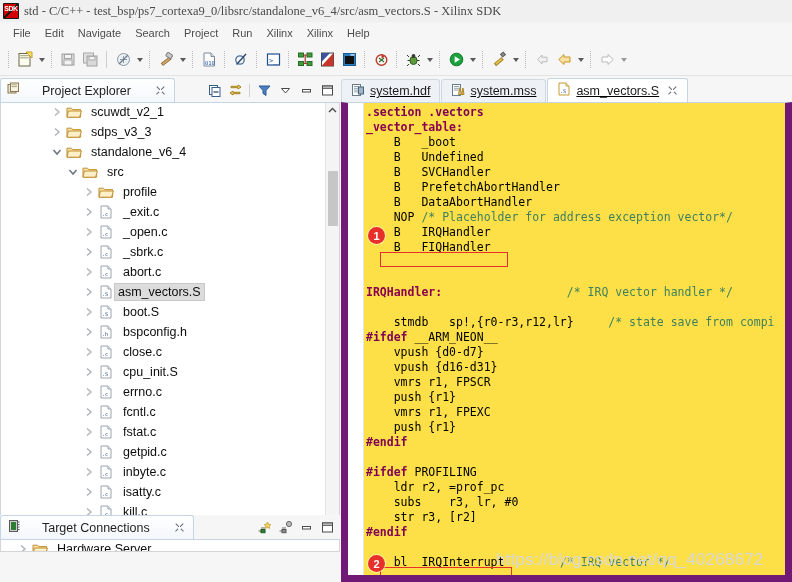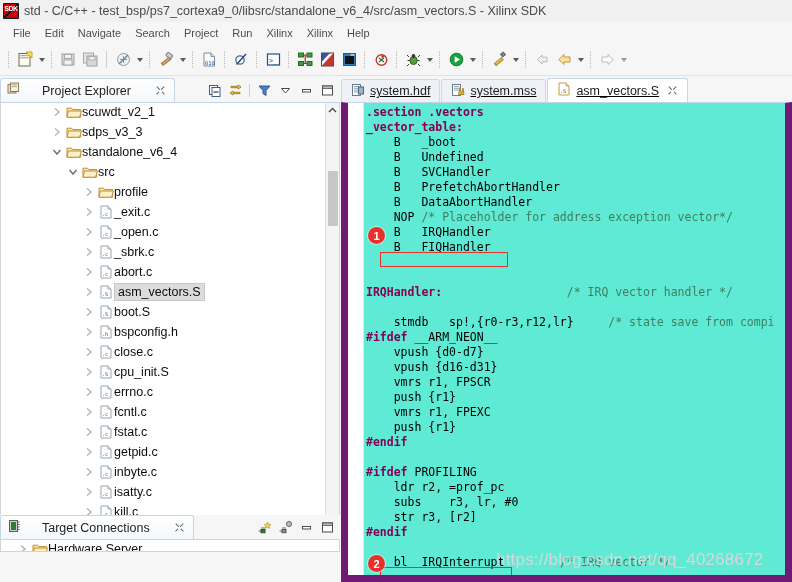--- a/index.html
+++ b/index.html
@@ -29,21 +29,21 @@
     background:
       linear-gradient(135deg,#d50000 0 45%,#1a1a1a 45% 55%,#d50000 55% 100%);
   }
   .sdk-icon span{
     position:absolute;left:0;top:2px;width:16px;text-align:center;
     font-size:7px;color:#fff;font-weight:bold;font-family:"Liberation Sans",sans-serif;
     letter-spacing:-0.5px;
   }
   .title-text{
     font-size:12.5px;color:#4a4a4a;white-space:nowrap;
-    font-family:Liberation Sans, sans-serif;
+    font-family:Liberation Serif, serif;
   }
 
   
   .menubar{
     position:absolute;left:0;top:22px;width:792px;height:22px;
     background:#f6f6f6;display:flex;align-items:center;
     padding-left:6px;box-sizing:border-box;
   }
   .menu-item{
     padding:2px 7px;font-size:11px;color:#4d4d4d;white-space:nowrap;cursor:default;
@@ -120,21 +120,21 @@
   .trow{
     height:20px;display:flex;align-items:center;white-space:nowrap;
     font-size:12.5px;color:#101010;
   }
   .tw{flex:0 0 auto;}
   .arrow{
     width:16px;height:16px;display:flex;align-items:center;justify-content:center;flex:0 0 auto;
   }
   .arrow svg{display:block;}
   .ficon{width:17px;height:16px;flex:0 0 auto;display:flex;align-items:center;justify-content:center;}
-  .tlabel{padding-left:0;font-size:12.5px;color:#0d0d0d;}
+  .tlabel{padding-left:9px;font-size:12.5px;color:#0d0d0d;}
   .trow.sel .tlabel{background:#dcdcdc;padding:1px 3px 1px 3px;border:1px solid #c8c8c8;}
 
   
   .vscroll{
     position:absolute;right:0;top:0;width:14px;height:100%;
     background:#f4f4f4;border-left:1px solid #e2e2e2;box-sizing:border-box;
   }
   .vscroll .arrbtn{
     height:15px;display:flex;align-items:center;justify-content:center;color:#5c5c5c;font-size:8px;
   }
@@ -149,21 +149,21 @@
   .etab{
     height:23px;display:flex;align-items:center;gap:5px;padding:0 9px;
     font-size:12.5px;color:#1c1c1c;box-sizing:border-box;
     background:#eef2f7;border:1px solid #cfd9e4;border-bottom:none;
     border-radius:3px 3px 0 0;margin-right:1px;
   }
   .etab.active{
     background:#ffffff;border-color:#c4d5e6;height:24px;
   }
   .edbody{
-    position:relative;height:calc(100% - 24px);background:#5eead4;
+    position:relative;height:calc(100% - 24px);background:#fde047;
     border:7px solid #701a75;border-top:1px solid #c4d5e6;box-sizing:border-box;
     overflow:hidden;
   }
   .gutter{
     position:absolute;left:0;top:0;width:15px;height:100%;
     background:#ffffff;border-right:1px solid #e6e6e6;
   }
   .code{
     position:absolute;left:18px;top:2px;right:0;bottom:0;
     font-family:"DejaVu Sans Mono", monospace;

